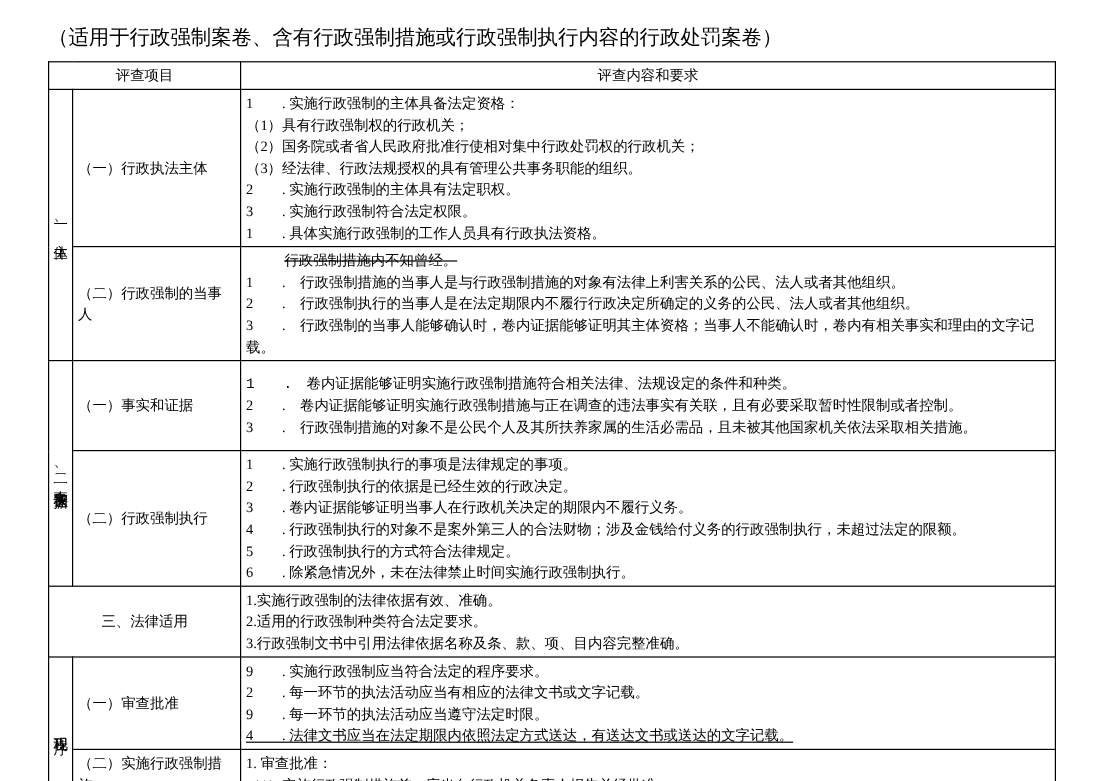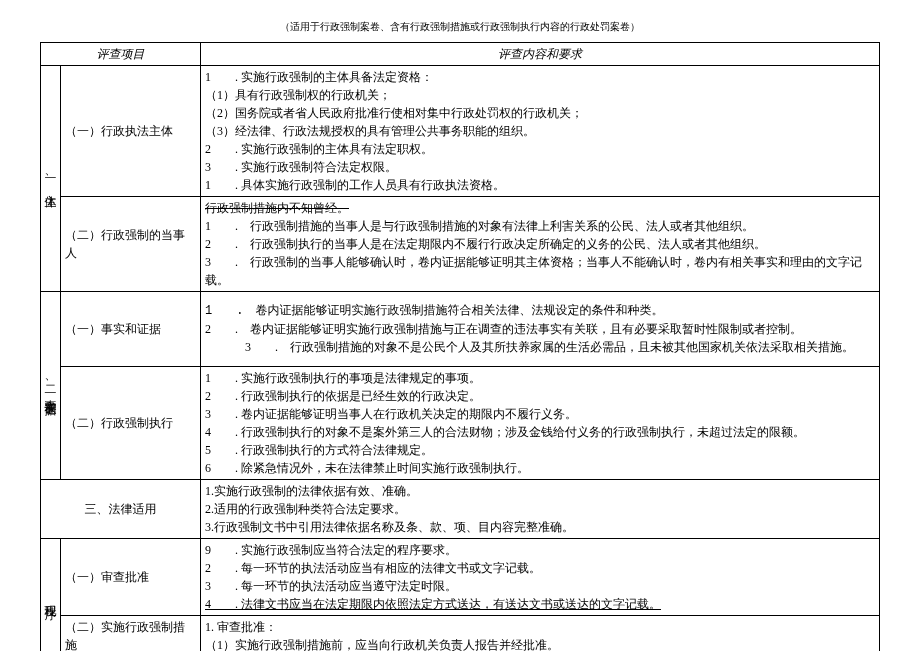--- a/index.html
+++ b/index.html
@@ -4,23 +4,23 @@
   <style>
     body {
       font-family: "SimSun", "宋体", serif;
       font-size: 12px;
       margin: 0;
       padding: 20px 40px;
       background: #fff;
       color: #000;
     }
     .title {
-      text-align: center;
+      text-align: left;
       margin-bottom: 8px;
-      font-size: 10px;
+      font-size: 17px;
     }
     table {
       border-collapse: collapse;
       width: 100%;
       table-layout: fixed;
     }
     td {
       border: 1px solid #000;
       padding: 2px 4px;
       vertical-align: middle;
@@ -30,21 +30,21 @@
     .vertical-header {
       width: 20px;
       text-align: center;
       vertical-align: middle;
       writing-mode: vertical-rl;
       text-orientation: upright;
       letter-spacing: 1px;
     }
     .col1 { width: 20px; }
     .col2 { width: 140px; text-align: left; }
-    .header-row td { text-align: center; font-weight: normal; font-style: italic; }
+    .header-row td { text-align: center; font-weight: normal; }
     .content-cell { word-break: break-all; }
     .num-item { display: block; }
   </style>
 </head>
 <body>
 
 <div class="title">（适用于行政强制案卷、含有行政强制措施或行政强制执行内容的行政处罚案卷）</div>
 
 <table>
   <colgroup>
@@ -67,34 +67,34 @@
       <span class="num-item">（2）国务院或者省人民政府批准行使相对集中行政处罚权的行政机关；</span>
       <span class="num-item">（3）经法律、行政法规授权的具有管理公共事务职能的组织。</span>
       <span class="num-item">2　　. 实施行政强制的主体具有法定职权。</span>
       <span class="num-item">3　　. 实施行政强制符合法定权限。</span>
       <span class="num-item">1　　. 具体实施行政强制的工作人员具有行政执法资格。</span>
     </td>
   </tr>
   <tr>
     <td class="col2">（二）行政强制的当事人</td>
     <td class="content-cell">
-      <span class="num-item" style="text-decoration:line-through;">行政强制措施内不知曾经。</span>
+      <span class="num-item" style="text-decoration:line-through;margin-left:32px;">行政强制措施内不知曾经。</span>
       <span class="num-item">1　　.　行政强制措施的当事人是与行政强制措施的对象有法律上利害关系的公民、法人或者其他组织。</span>
       <span class="num-item">2　　.　行政强制执行的当事人是在法定期限内不履行行政决定所确定的义务的公民、法人或者其他组织。</span>
       <span class="num-item">3　　.　行政强制的当事人能够确认时，卷内证据能够证明其主体资格；当事人不能确认时，卷内有相关事实和理由的文字记载。</span>
     </td>
   </tr>
 
   <tr>
     <td rowspan="2" class="vertical-header">二、事实和证据</td>
     <td class="col2">（一）事实和证据</td>
     <td class="content-cell">
       <span class="num-item" style="padding-top:8px;font-family:Liberation Mono, monospace;">1　　.　卷内证据能够证明实施行政强制措施符合相关法律、法规设定的条件和种类。</span>
       <span class="num-item">2　　.　卷内证据能够证明实施行政强制措施与正在调查的违法事实有关联，且有必要采取暂时性限制或者控制。</span>
-      <span class="num-item" style="padding-bottom:8px;margin-left:40px;">3　　.　行政强制措施的对象不是公民个人及其所扶养家属的生活必需品，且未被其他国家机关依法采取相关措施。</span>
+      <span class="num-item" style="padding-bottom:8px;">3　　.　行政强制措施的对象不是公民个人及其所扶养家属的生活必需品，且未被其他国家机关依法采取相关措施。</span>
     </td>
   </tr>
   <tr>
     <td class="col2">（二）行政强制执行</td>
     <td class="content-cell">
       <span class="num-item">1　　. 实施行政强制执行的事项是法律规定的事项。</span>
       <span class="num-item">2　　. 行政强制执行的依据是已经生效的行政决定。</span>
       <span class="num-item">3　　. 卷内证据能够证明当事人在行政机关决定的期限内不履行义务。</span>
       <span class="num-item">4　　. 行政强制执行的对象不是案外第三人的合法财物；涉及金钱给付义务的行政强制执行，未超过法定的限额。</span>
       <span class="num-item">5　　. 行政强制执行的方式符合法律规定。</span>
@@ -110,21 +110,21 @@
       <span class="num-item">3.行政强制文书中引用法律依据名称及条、款、项、目内容完整准确。</span>
     </td>
   </tr>
 
   <tr>
     <td rowspan="2" class="vertical-header">现程序</td>
     <td class="col2">（一）审查批准</td>
     <td class="content-cell">
       <span class="num-item">9　　. 实施行政强制应当符合法定的程序要求。</span>
       <span class="num-item">2　　. 每一环节的执法活动应当有相应的法律文书或文字记载。</span>
-      <span class="num-item">3　　. 每一环节的执法活动应当遵守法定时限。</span>
+      <span class="num-item">9　　. 每一环节的执法活动应当遵守法定时限。</span>
       <span class="num-item" style="text-decoration:underline;">4　　. 法律文书应当在法定期限内依照法定方式送达，有送达文书或送达的文字记载。</span>
     </td>
   </tr>
   <tr>
     <td class="col2">（二）实施行政强制措施</td>
     <td class="content-cell">
       <span class="num-item">1. 审查批准：</span>
       <span class="num-item">（1）实施行政强制措施前，应当向行政机关负责人报告并经批准。</span>
     </td>
   </tr>

